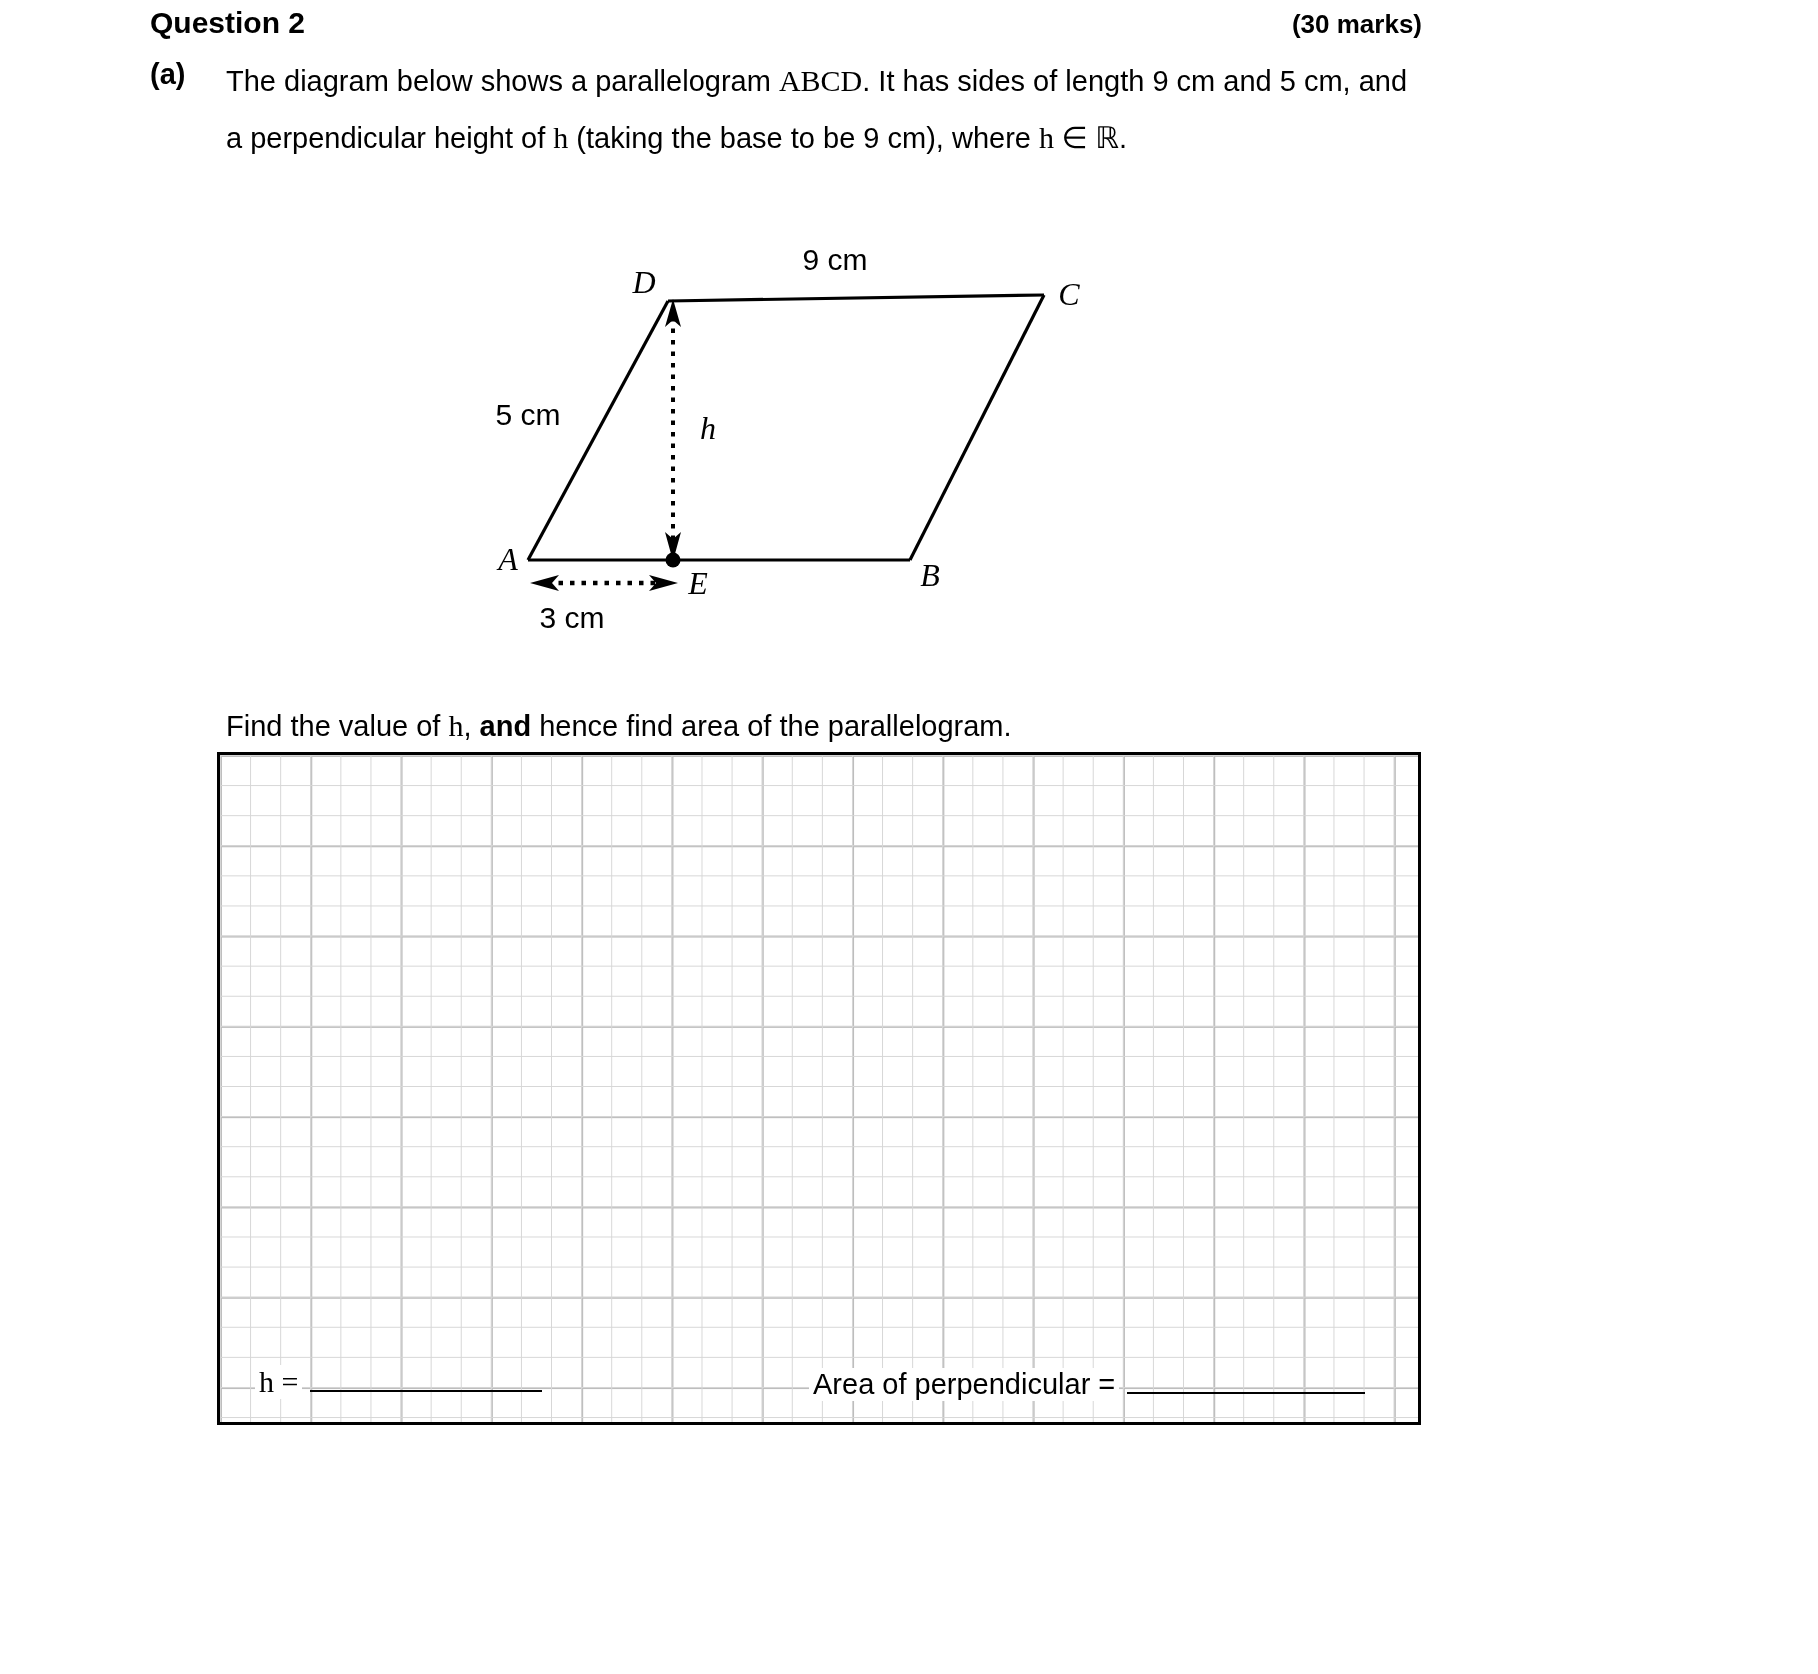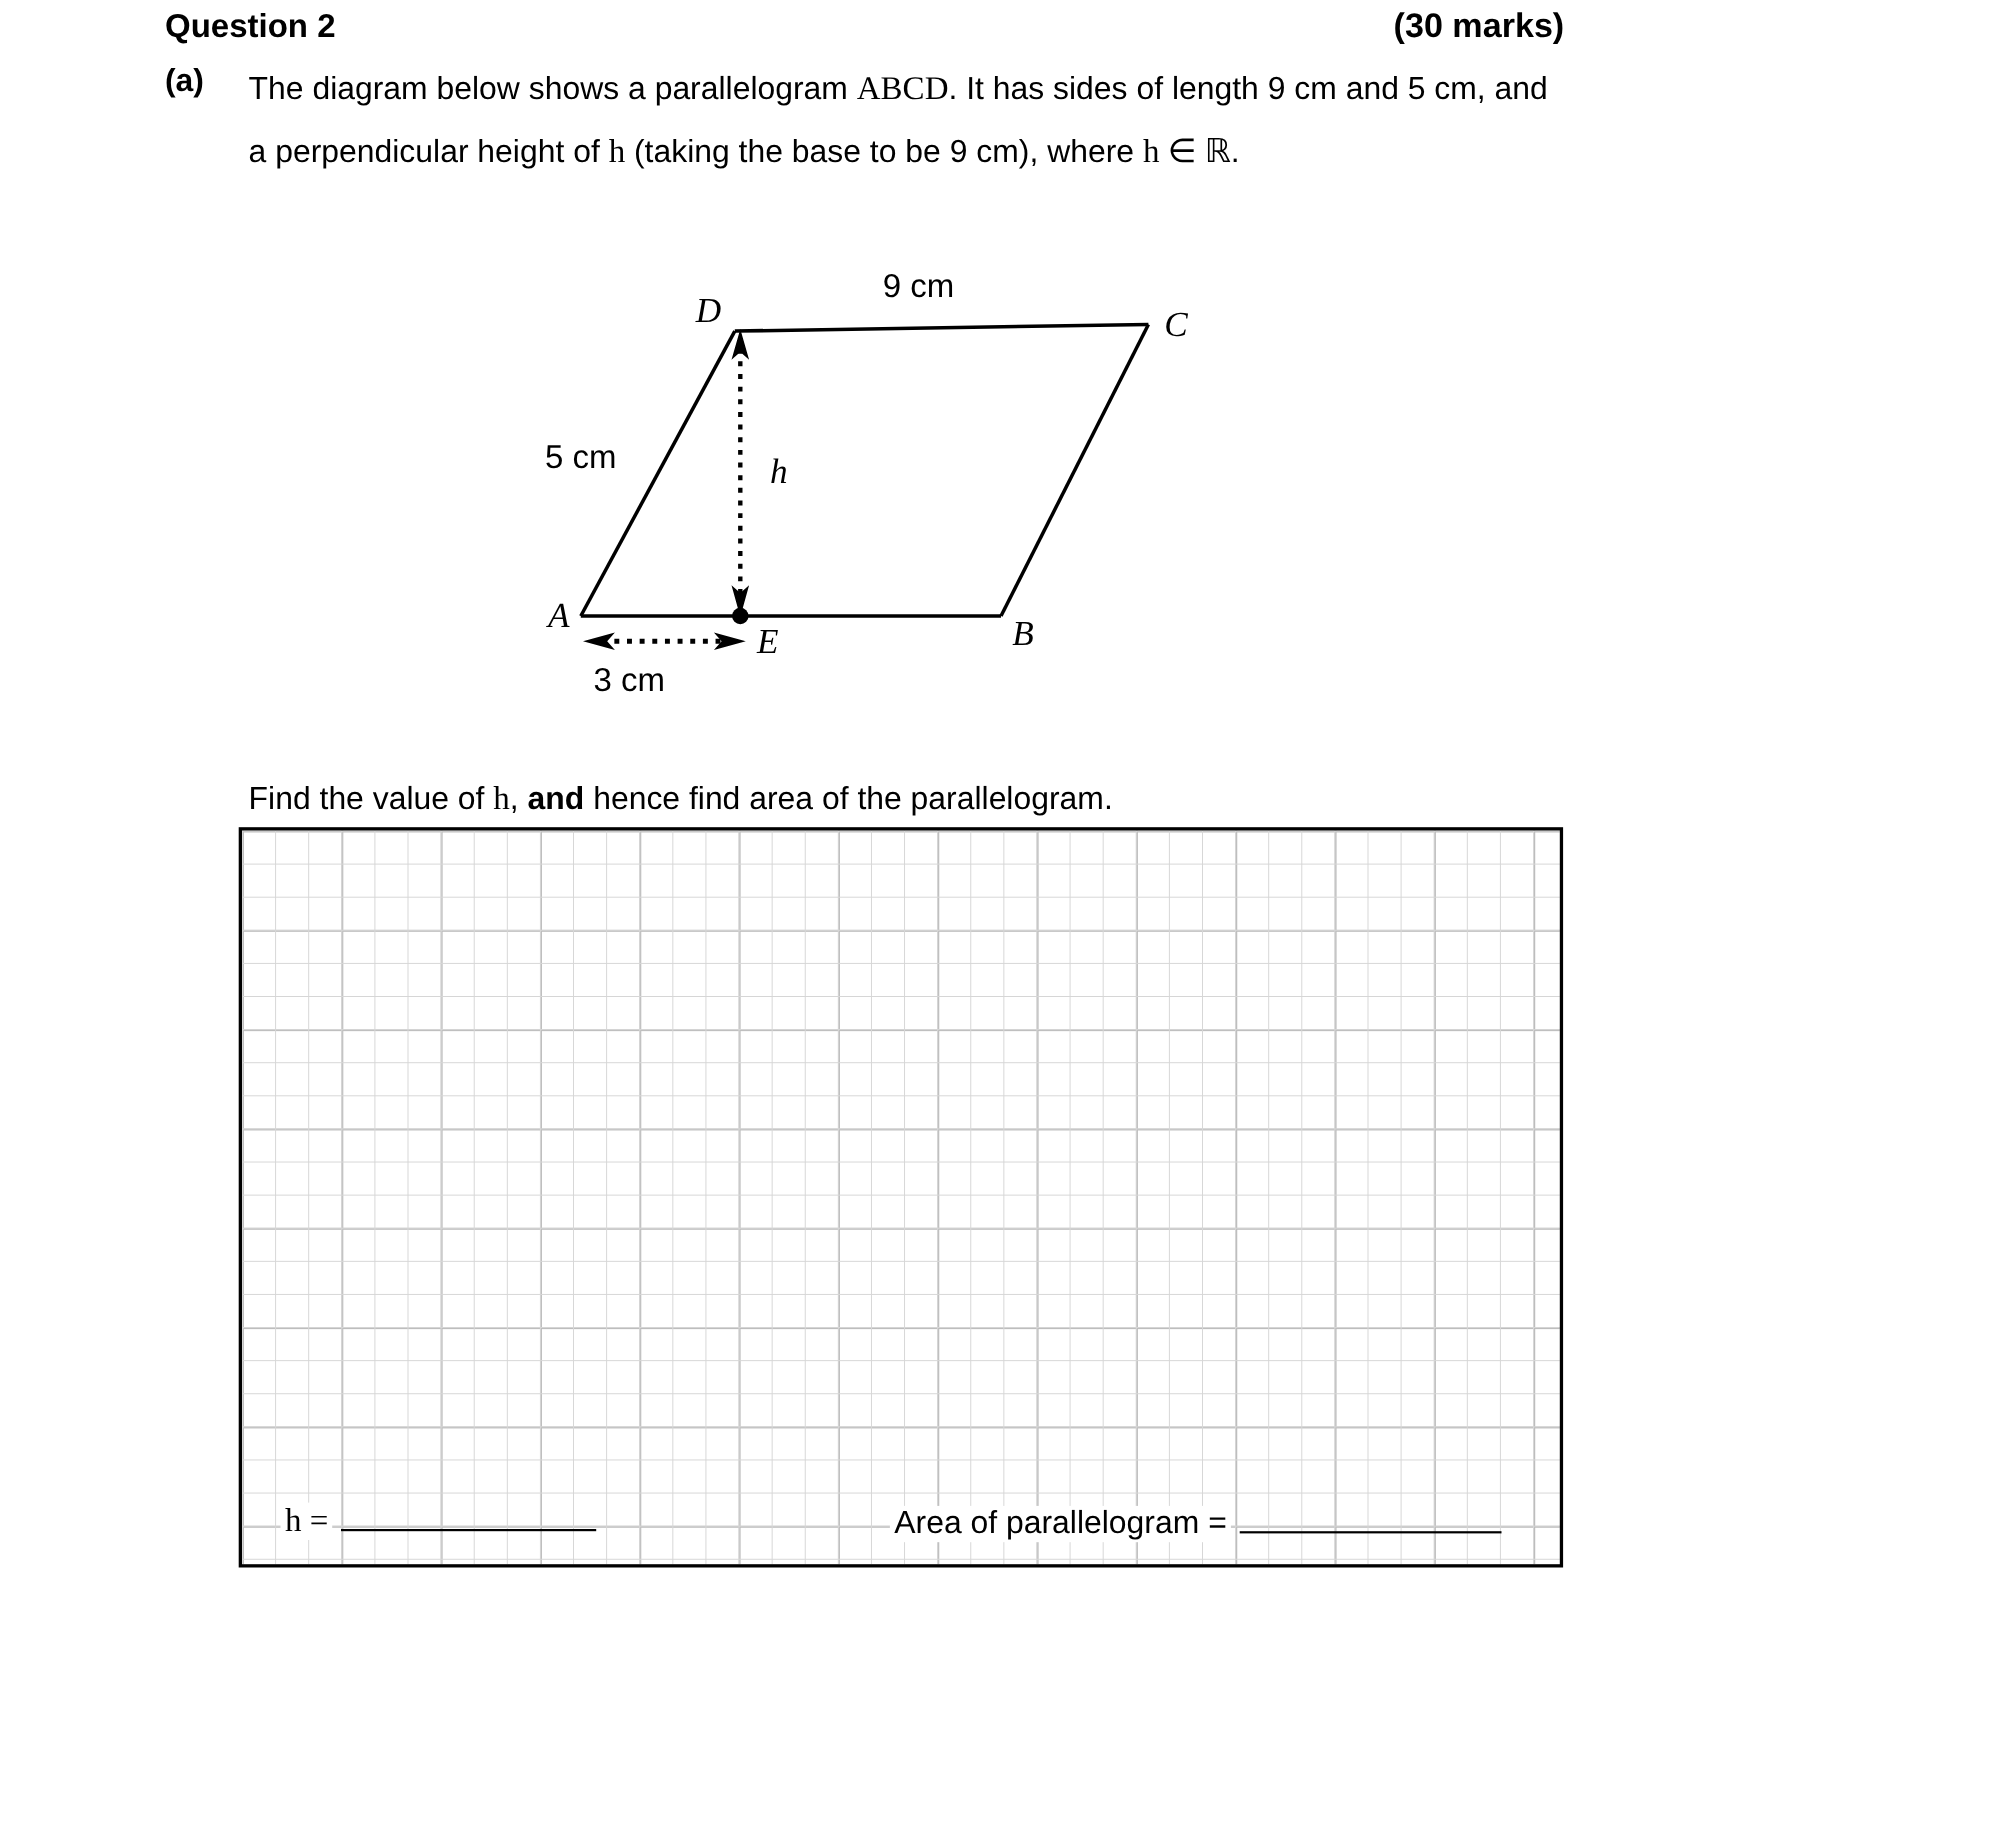--- a/index.html
+++ b/index.html
@@ -31,21 +31,21 @@
     display: flex;
     justify-content: space-between;
     align-items: baseline;
   }
   .q-title {
     font-size: 30px;
     font-weight: bold;
     letter-spacing: 0px;
   }
   .q-marks {
-    font-size: 31px;
+    font-size: 26px;
     font-weight: bold;
   }
 
   
   .part-label {
     position: absolute;
     left: 150px;
     top: 58px;
     font-size: 29px;
     font-weight: bold;
@@ -223,18 +223,18 @@
   </div>
 
   <div class="answer-box"></div>
 
   <div class="answer-lines">
     <div class="ans-h">
       <span class="ans-label label-bg mathi">h =</span>
         <span class="blank blank-h"></span>
     </div>
     <div class="ans-area">
-      <span class="ans-label label-bg">Area of parallelogram =</span>
+      <span class="ans-label label-bg">Area of perpendicular =</span>
         <span class="blank blank-area"></span>
     </div>
   </div>
 
 </div>
 
 </body></html>

